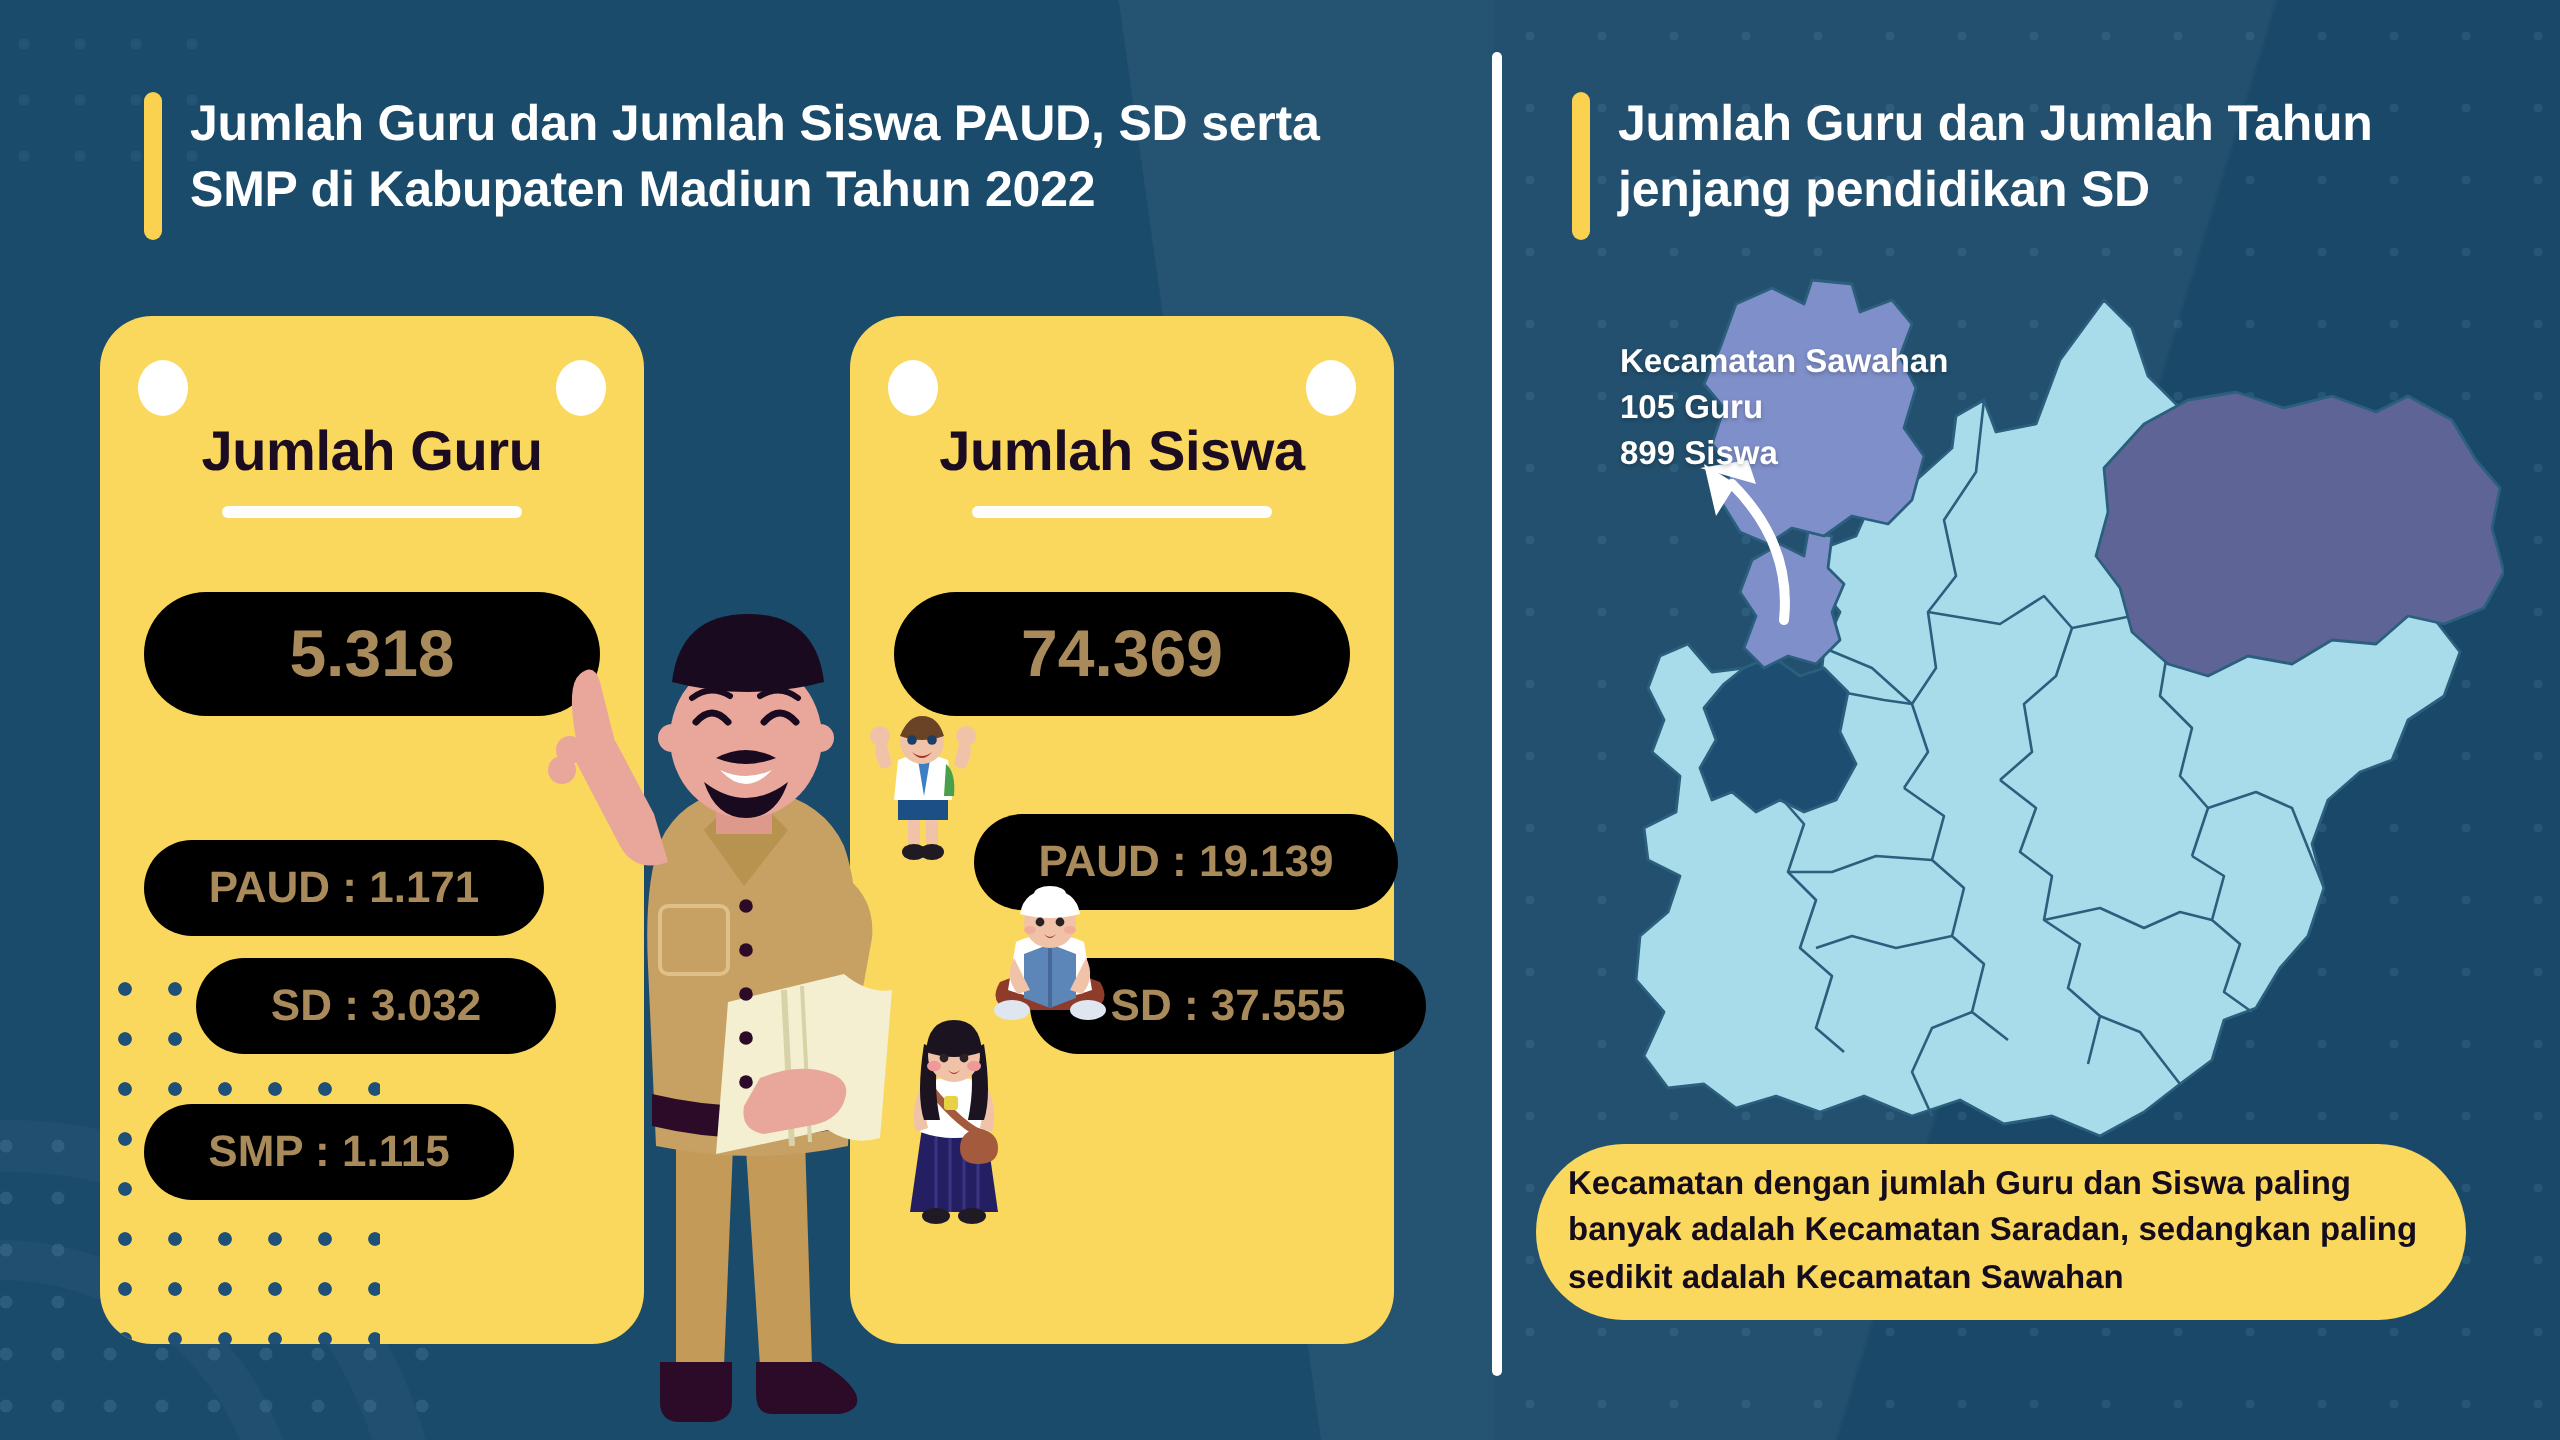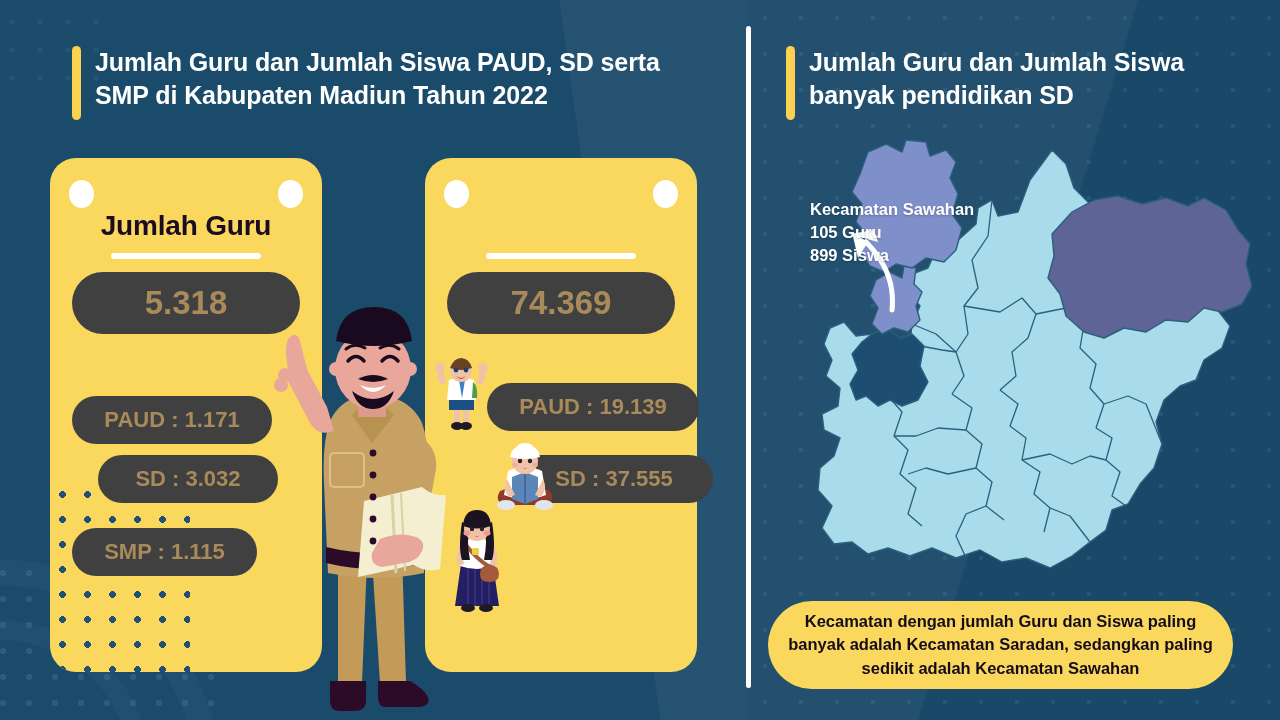--- a/index.html
+++ b/index.html
@@ -79,55 +79,55 @@
   .punch.r{ right:19px; }
   .card-title{
     position:absolute; top:52px; left:0; right:0; text-align:center;
     font-size:28px; font-weight:bold; color:#1b0c22; letter-spacing:-0.2px;
   }
   .card-rule{
     position:absolute; top:95px; left:50%; transform:translateX(-50%);
     width:150px; height:6px; background:#ffffff; border-radius:4px;
   }
   .pill{
-    position:absolute; background:#404040; border-radius:40px;
+    position:absolute; background:#000000; border-radius:40px;
     display:flex; align-items:center; justify-content:center;
-    color:#a98a5b; font-weight:bold; white-space:nowrap;
+    color:#a98a5b; font-weight:bold; white-space:nowrap;margin-top:24px;
   }
   .pill-total{
     left:22px; width:228px; top:114px; height:62px; font-size:33px;
   }
   .pill-row{ height:48px; font-size:22px; }
 
   
   #guru-paud{ left:22px; width:200px; top:238px; }
   #guru-sd  { left:48px; width:180px; top:297px; }
   #guru-smp { left:22px; width:185px; top:370px; }
   
   #siswa-paud{ left:62px; width:212px; top:225px; }
   #siswa-sd  { left:90px; width:198px; top:297px; }
   #siswa-smp { left:74px; width:210px; top:370px; }
 
   
   #caption{
-    position:absolute; left:768px; top:601px; width:465px; height:88px;
+    position:absolute; left:768px; top:572px; width:465px; height:88px;
     background:#fad85e; border-radius:44px;
     display:flex; align-items:center; justify-content:center;
-    text-align:center; padding:0 16px;
+    text-align:left; padding:0 16px;
     font-size:16.5px; font-weight:bold; color:#140c1c; line-height:1.42;
   }
 
   
   #map-wrap{ position:absolute; left:760px; top:138px; width:492px; height:450px; }
   #map-wrap svg{ width:100%; height:100%; display:block; }
   .maplabel{
     position:absolute; color:#ffffff; font-weight:bold; font-size:16.5px;
     line-height:1.38; text-shadow:0 1px 2px rgba(0,0,0,0.25);
   }
-  #label-sawahan{ left:810px; top:170px;margin-top:28px; }
+  #label-sawahan{ left:810px; top:170px; }
   #label-saradan{ left:1074px; top:222px; }
 
   
   .illus{ position:absolute; }
   #teacher{ left:268px; top:303px; width:210px; height:412px; }
   #kid-paud{ left:432px; top:358px; width:58px; height:76px; }
   #kid-sd{ left:490px; top:443px; width:70px; height:70px; }
   #kid-smp{ left:448px; top:508px; width:58px; height:108px; }
   .illus svg{ width:100%; height:100%; display:block; }
 </style>
@@ -146,38 +146,39 @@
   <div class="bg-dots-tl"></div>
   <div class="divider"></div>
 
   <div class="title-block" id="title-left">
     <div class="title-bar"></div>
     <div class="title-text">Jumlah Guru dan Jumlah Siswa PAUD, SD serta SMP di Kabupaten Madiun Tahun 2022</div>
   </div>
 
   <div class="title-block" id="title-right">
     <div class="title-bar"></div>
-    <div class="title-text">Jumlah Guru dan Jumlah Siswa banyak pendidikan SD</div>
+    <div class="title-text">Jumlah Guru dan Jumlah Tahun jenjang pendidikan SD</div>
   </div>
 
   <div class="card" id="card-guru">
     <div class="card-dotmask"></div>
     <div class="punch l"></div>
     <div class="punch r"></div>
     <div class="card-title">Jumlah Guru</div>
     <div class="card-rule"></div>
     <div class="pill pill-total">5.318</div>
     <div class="pill pill-row" id="guru-paud">PAUD : 1.171</div>
     <div class="pill pill-row" id="guru-sd">SD : 3.032</div>
     <div class="pill pill-row" id="guru-smp">SMP : 1.115</div>
   </div>
 
   <div class="card" id="card-siswa">
     <div class="punch l"></div>
     <div class="punch r"></div>
+    <div class="card-title">Jumlah Siswa</div>
     <div class="card-rule"></div>
     <div class="pill pill-total">74.369</div>
     <div class="pill pill-row" id="siswa-paud">PAUD : 19.139</div>
     <div class="pill pill-row" id="siswa-sd">SD : 37.555</div>
   </div>
 
   <div class="illus" id="teacher">
     <svg viewBox="0 0 210 412" xmlns="http://www.w3.org/2000/svg">
 
       <path d="M70 250 L70 380 L94 380 L99 258 Z" fill="#c49a58"></path>

